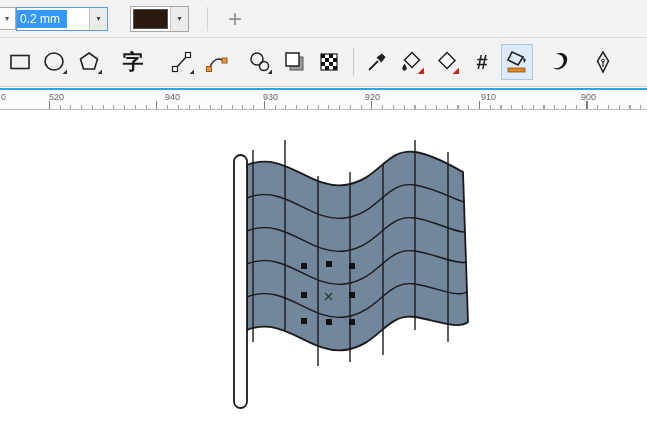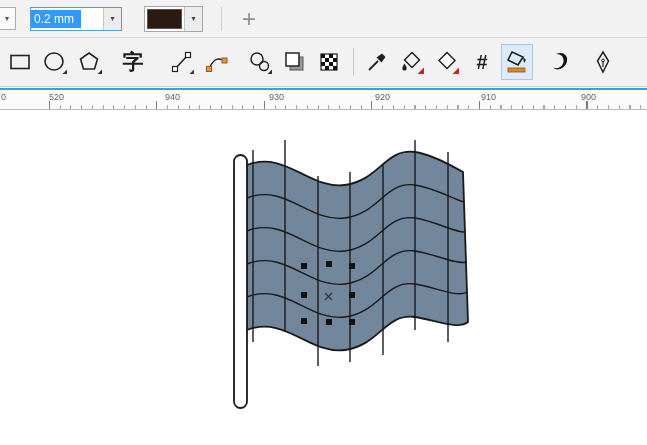--- a/index.html
+++ b/index.html
@@ -4,21 +4,21 @@
 <style>
   html,body{margin:0;padding:0;}
   body{font-family:"Liberation Sans","DejaVu Sans",sans-serif;background:#fff;}
   #app{position:relative;width:647px;height:445px;overflow:hidden;background:#fff;}
 
   
   .row1{position:absolute;left:0;top:0;width:647px;height:37px;background:#f2f2f2;
         border-bottom:1px solid #dcdcdc;display:flex;align-items:center;}
   .combo-stub{width:16px;height:21px;margin-left:-2px;border:1px solid #adadad;background:#fbfbfb;
         display:flex;align-items:center;justify-content:center;font-size:8px;color:#555;}
-  .width-combo{display:flex;align-items:center;height:22px;margin-left:14px;
+  .width-combo{display:flex;align-items:center;height:22px;
         border:1px solid #569de0;background:#fff;}
   .width-value{display:inline-block;min-width:44px;padding:2px 3px;font-size:12px;
         background:#3399ff;color:#fff;white-space:nowrap;}
   .width-filler{width:22px;height:100%;background:#fff;}
   .combo-arrow{width:17px;height:100%;display:flex;align-items:center;justify-content:center;
         font-size:8px;color:#444;background:#ececec;border-left:1px solid #c6c6c6;}
   .color-combo{display:flex;align-items:center;height:24px;margin-left:22px;
         border:1px solid #a8a8a8;background:#fff;}
   .swatch{width:33px;height:18px;margin:2px;background:#2a1a10;border:1px solid #555;}
   .vsep1{width:1px;height:24px;background:#d2d2d2;margin-left:18px;}
@@ -197,22 +197,22 @@
       </svg>
     </div>
 
   </div>
 
   <div class="ruler">
     <div class="tick-strip"></div>
     <span class="num" style="left:1px">0</span>
     <span class="num" style="left:49px">520</span>
     <span class="num" style="left:165px">940</span>
-    <span class="num" style="left:269px">930</span>
-    <span class="num" style="left:375px">920</span>
+    <span class="num" style="left:263px">930</span>
+    <span class="num" style="left:365px">920</span>
     <span class="num" style="left:481px">910</span>
     <span class="num" style="left:581px">900</span>
   </div>
 
   <div class="canvas">
     <svg width="647" height="335" viewBox="0 0 647 335">
 
       <g>
         <path d="M247,55 C285,40 310,80 345,75 C380,70 385,38 415,42
                  C435,45 455,58 463,62 L468,212

